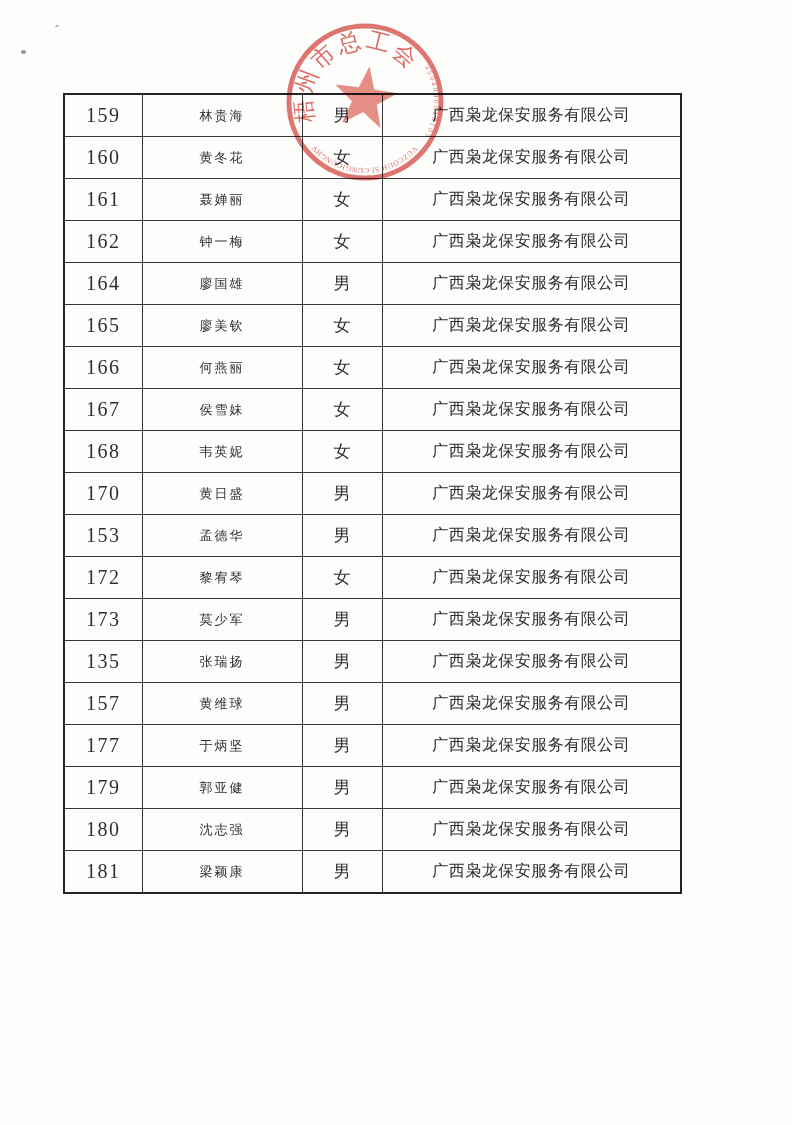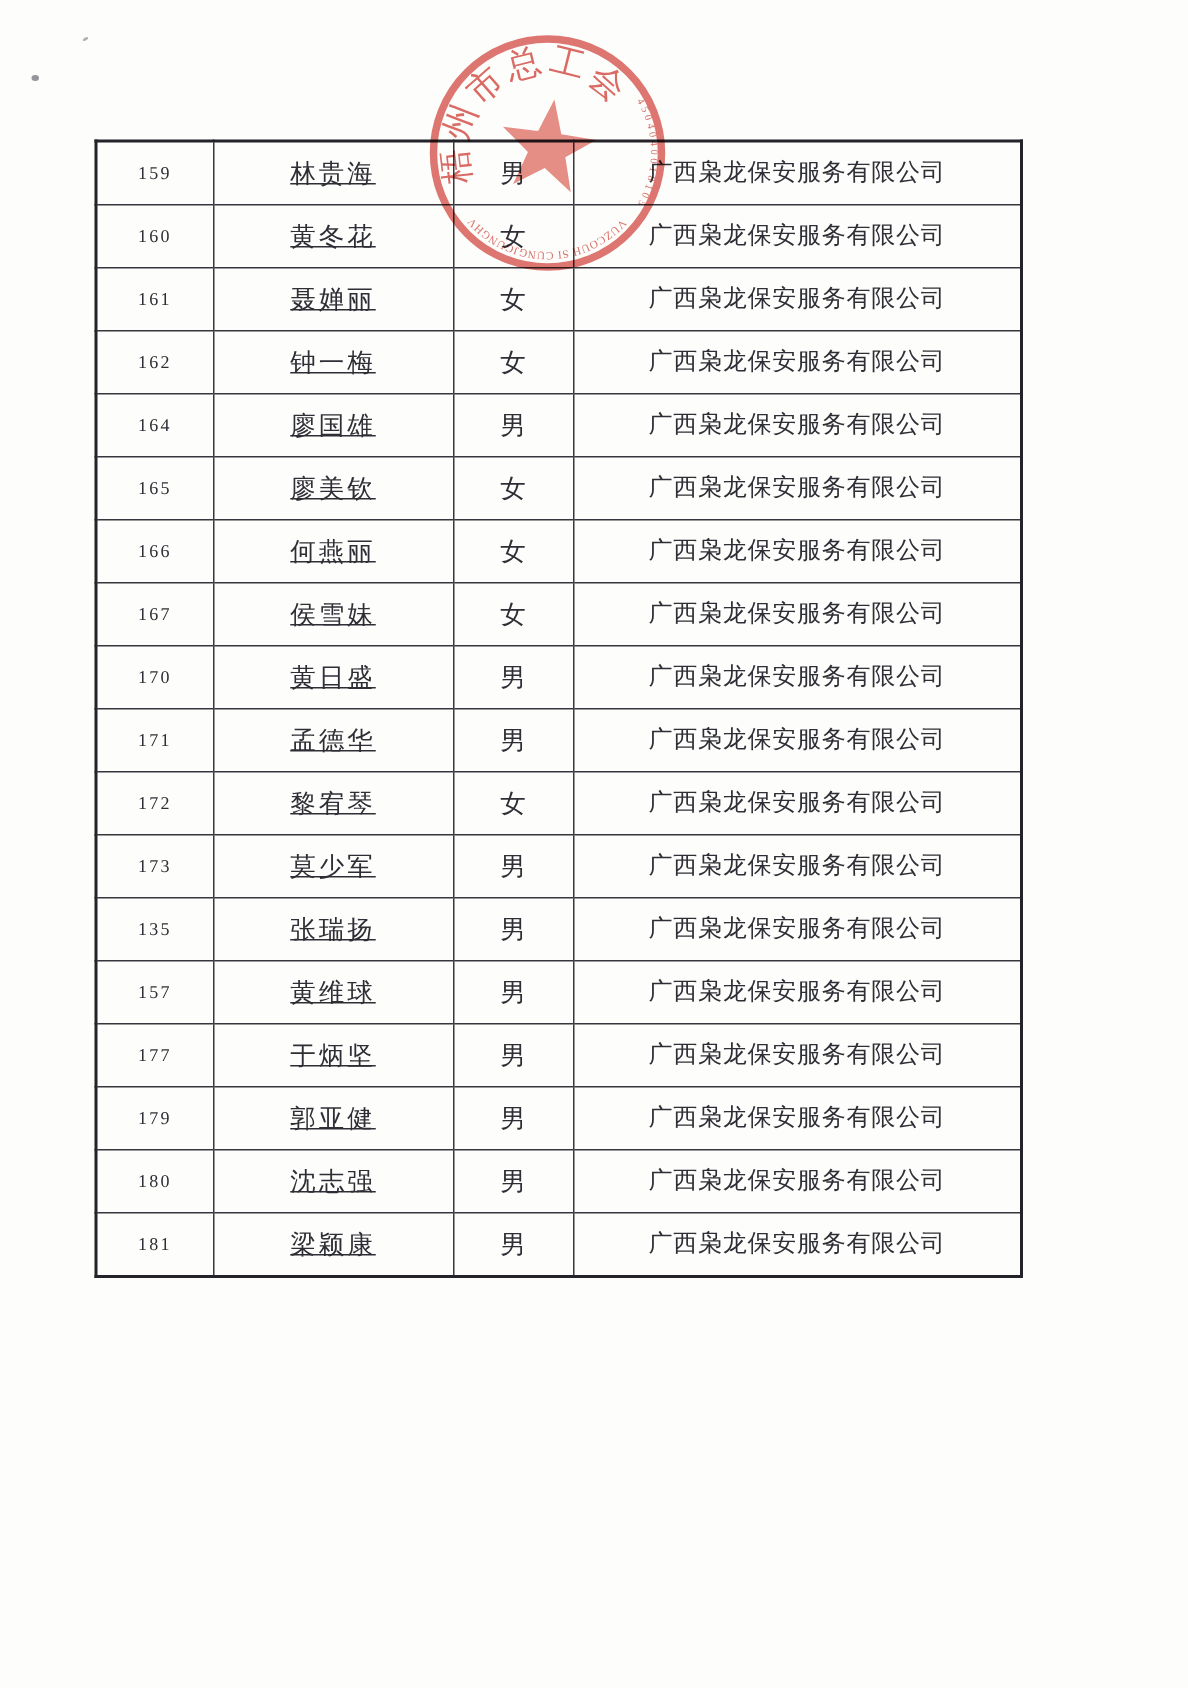--- a/index.html
+++ b/index.html
@@ -32,22 +32,22 @@
   table.roster td {
     border: 1.5px solid #36363c;
     height: 41px;
     padding: 0;
     text-align: center;
     vertical-align: middle;
     color: #2e2e36;
     white-space: nowrap;
     overflow: hidden;
   }
-  td.c-num     { font-size: 12px; letter-spacing: 1.5px; }
-  td.c-name    { font-size: 17px; letter-spacing: 2px; text-decoration: underline; }
+  td.c-num     { font-size: 20px; letter-spacing: 1.5px; }
+  td.c-name    { font-size: 13px; letter-spacing: 2px; }
   td.c-gender  { font-size: 17px; }
   td.c-company { font-size: 16px; letter-spacing: 0.5px; }
 
   
   svg.seal {
     position: absolute;
     left: 255px;
     top: 10px;
     width: 220px;
     height: 185px;
@@ -131,31 +131,37 @@
       <td class="c-company">广西枭龙保安服务有限公司</td>
     </tr>
 
     <tr>
       <td class="c-num">167</td>
       <td class="c-name">侯雪妹</td>
       <td class="c-gender">女</td>
       <td class="c-company">广西枭龙保安服务有限公司</td>
     </tr>
 
+    <tr>
+      <td class="c-num">168</td>
+      <td class="c-name">韦英妮</td>
+      <td class="c-gender">女</td>
+      <td class="c-company">广西枭龙保安服务有限公司</td>
+    </tr>
 
 
     <tr>
       <td class="c-num">170</td>
       <td class="c-name">黄日盛</td>
       <td class="c-gender">男</td>
       <td class="c-company">广西枭龙保安服务有限公司</td>
     </tr>
 
     <tr>
-      <td class="c-num">171</td>
+      <td class="c-num">153</td>
       <td class="c-name">孟德华</td>
       <td class="c-gender">男</td>
       <td class="c-company">广西枭龙保安服务有限公司</td>
     </tr>
 
     <tr>
       <td class="c-num">172</td>
       <td class="c-name">黎宥琴</td>
       <td class="c-gender">女</td>
       <td class="c-company">广西枭龙保安服务有限公司</td>

